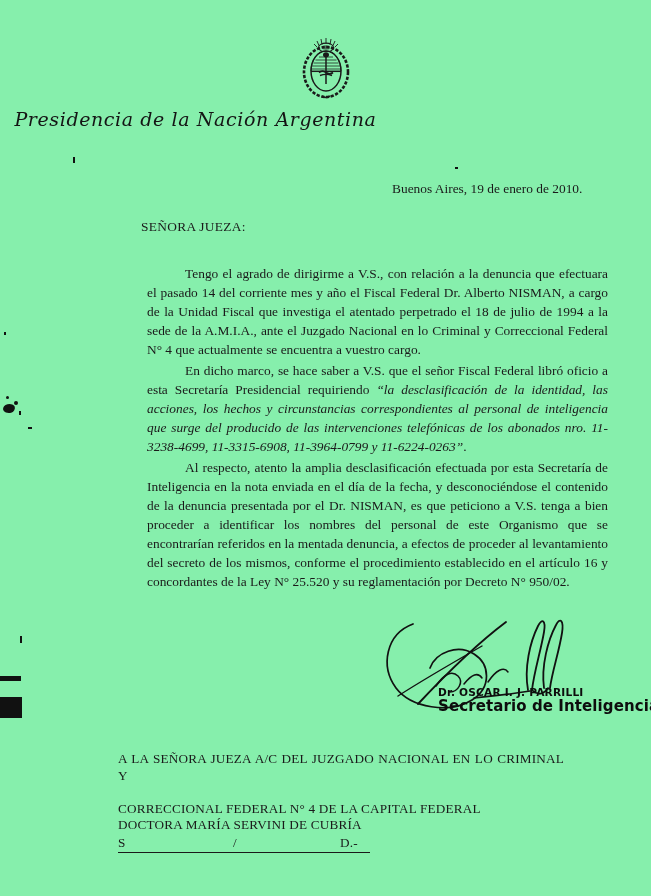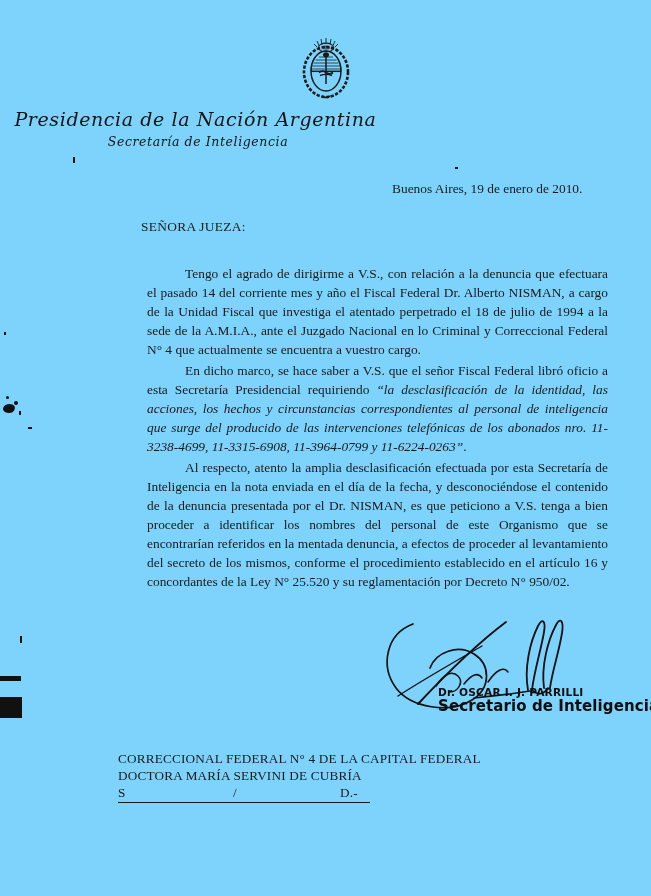--- a/index.html
+++ b/index.html
@@ -12,21 +12,21 @@
     height: 896px;
     position: relative;
     overflow: hidden;
     font-family: "Liberation Serif", serif;
     color: #1a1a1a;
   }
 
   .page {
     position: absolute;
     inset: 0;
-    background: #7dd3fc;
+    background: #86efac;
   }
 
   
   .letterhead {
     position: absolute;
     left: 0;
     top: 36px;
     width: 651px;
     text-align: center;
   }
@@ -211,21 +211,20 @@
       <line x1="28" y1="18" x2="28" y2="48" stroke="#1a1a1a" stroke-width="1.5"></line>
       <ellipse cx="28" cy="19" rx="3" ry="2.4" fill="#1a1a1a"></ellipse>
 
       <path d="M21,36.5 q3.5,-2.6 7,0 q3.5,2.6 7,0" fill="none" stroke="#1a1a1a" stroke-width="1.8"></path>
       <path d="M22,39.5 q6,-2.2 12,0" fill="none" stroke="#1a1a1a" stroke-width="1.4"></path>
 
       <path d="M24,60 q4,3 8,0" fill="none" stroke="#1a1a1a" stroke-width="1.6"></path>
     </svg>
 
     <div class="lh-title">Presidencia de la Nación Argentina</div>
-    <div class="lh-sub">Secretaría de Inteligencia</div>
   </div>
 
   <div class="datebox">Buenos Aires,  19 de enero de 2010.</div>
 
   <div class="salutation">SEÑORA JUEZA:</div>
 
   <div class="body-text">
     <p>Tengo el agrado de dirigirme a V.S., con relación a la denuncia que efectuara el pasado 14 del corriente mes y año el Fiscal Federal  Dr. Alberto NISMAN, a cargo de la Unidad Fiscal que investiga el atentado perpetrado el 18 de julio de 1994 a la sede de la A.M.I.A., ante el Juzgado Nacional en lo Criminal y Correccional Federal N° 4 que actualmente se encuentra a vuestro cargo.</p>
     <p><span>En dicho marco, se hace saber a V.S. que el señor Fiscal Federal libró oficio a esta Secretaría Presidencial requiriendo </span><span class="quoted">“la desclasificación de la identidad, las acciones, los hechos y circunstancias correspondientes al personal de inteligencia que surge del producido de las intervenciones telefónicas de los abonados nro. 11-3238-4699, 11-3315-6908, 11-3964-0799 y 11-6224-0263”</span><span>.</span></p>
     <p>Al respecto, atento la amplia desclasificación efectuada por esta Secretaría de Inteligencia en la nota enviada en el día de la fecha, y desconociéndose el contenido de la denuncia presentada por el Dr. NISMAN, es que peticiono a V.S. tenga a bien proceder a identificar los nombres del personal de este Organismo que se encontrarían referidos en la mentada denuncia, a efectos de proceder al levantamiento del secreto de los mismos, conforme el procedimiento establecido en el artículo 16 y concordantes de la Ley N° 25.520 y su reglamentación por Decreto N° 950/02.</p>
@@ -252,20 +251,21 @@
         <path d="M20,84 C48,66 76,50 104,34" stroke-width="1.4"></path>
       </g>
     </svg>
     <div class="sig-stamp">
       <div class="sig-name">Dr. OSCAR I. J. PARRILLI</div>
       <div class="sig-role">Secretario de Inteligencia</div>
     </div>
   </div>
 
   <div class="footer">
+    <div class="fline1">A LA SEÑORA JUEZA A/C DEL JUZGADO NACIONAL EN LO CRIMINAL Y</div>
     <div class="fline">CORRECCIONAL FEDERAL N° 4 DE LA CAPITAL FEDERAL</div>
     <div class="fline">DOCTORA MARÍA SERVINI DE CUBRÍA</div>
     <div class="sd-line">
       <span class="sd-s">S</span>
       <span class="sd-slash">/</span>
       <span class="sd-d">D.-</span>
     </div>
   </div>
 
   <div class="blot blot-main"></div>

